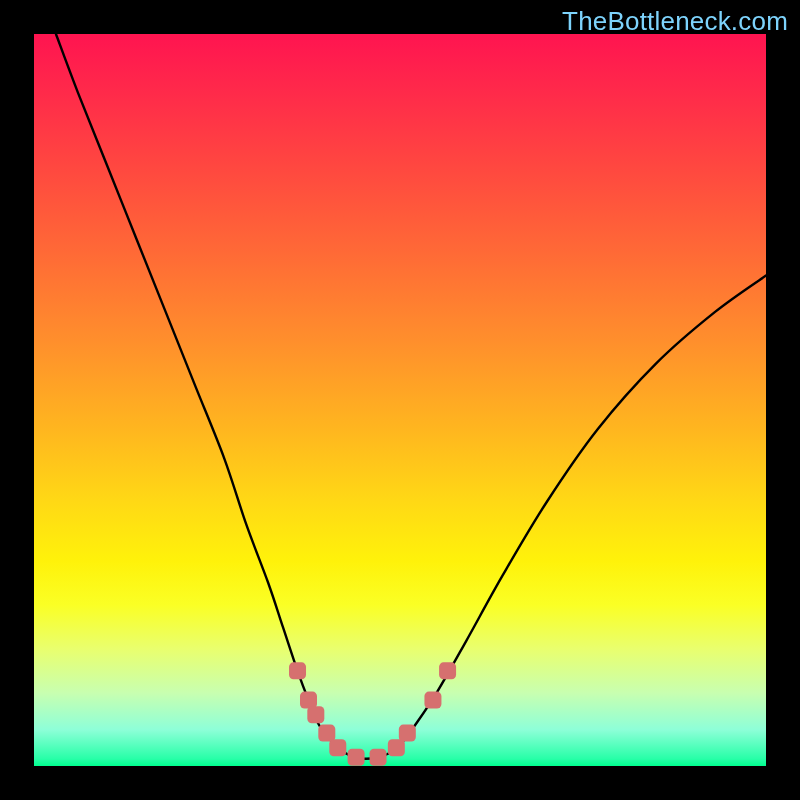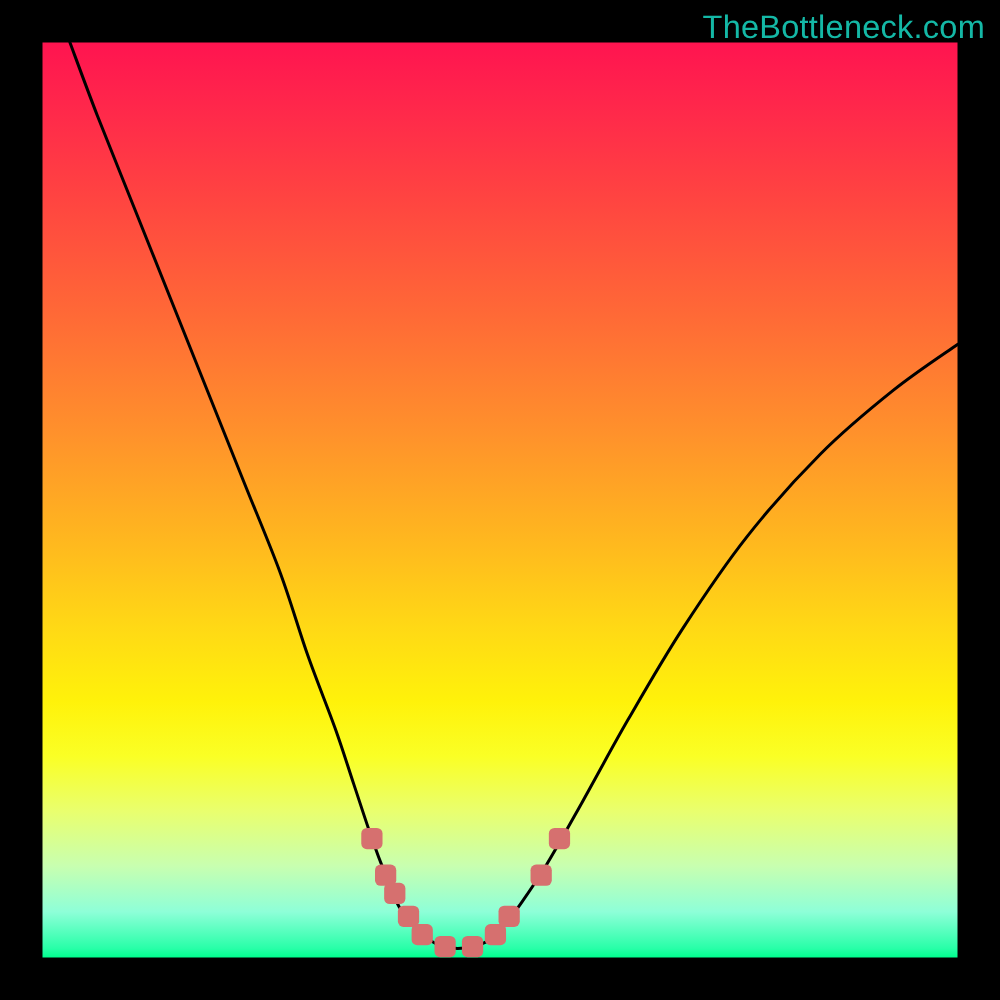--- a/index.html
+++ b/index.html
@@ -38,21 +38,21 @@
       #e9ff6e 84%,
       #c8ffb0 90%,
       #8effd8 95%,
       #28ffa8 99%,
       #00ff8f 100%);
   }
   .watermark {
     position: absolute;
     top: 6px;
     right: 12px;
-    color: #14b8a6;
+    color: #7dd3fc;
     font-size: 26px;
     font-weight: 500;
     letter-spacing: 0.2px;
     z-index: 20;
     user-select: none;
   }
   svg.curve {
     position: absolute;
     left: 0;
     top: 0;

